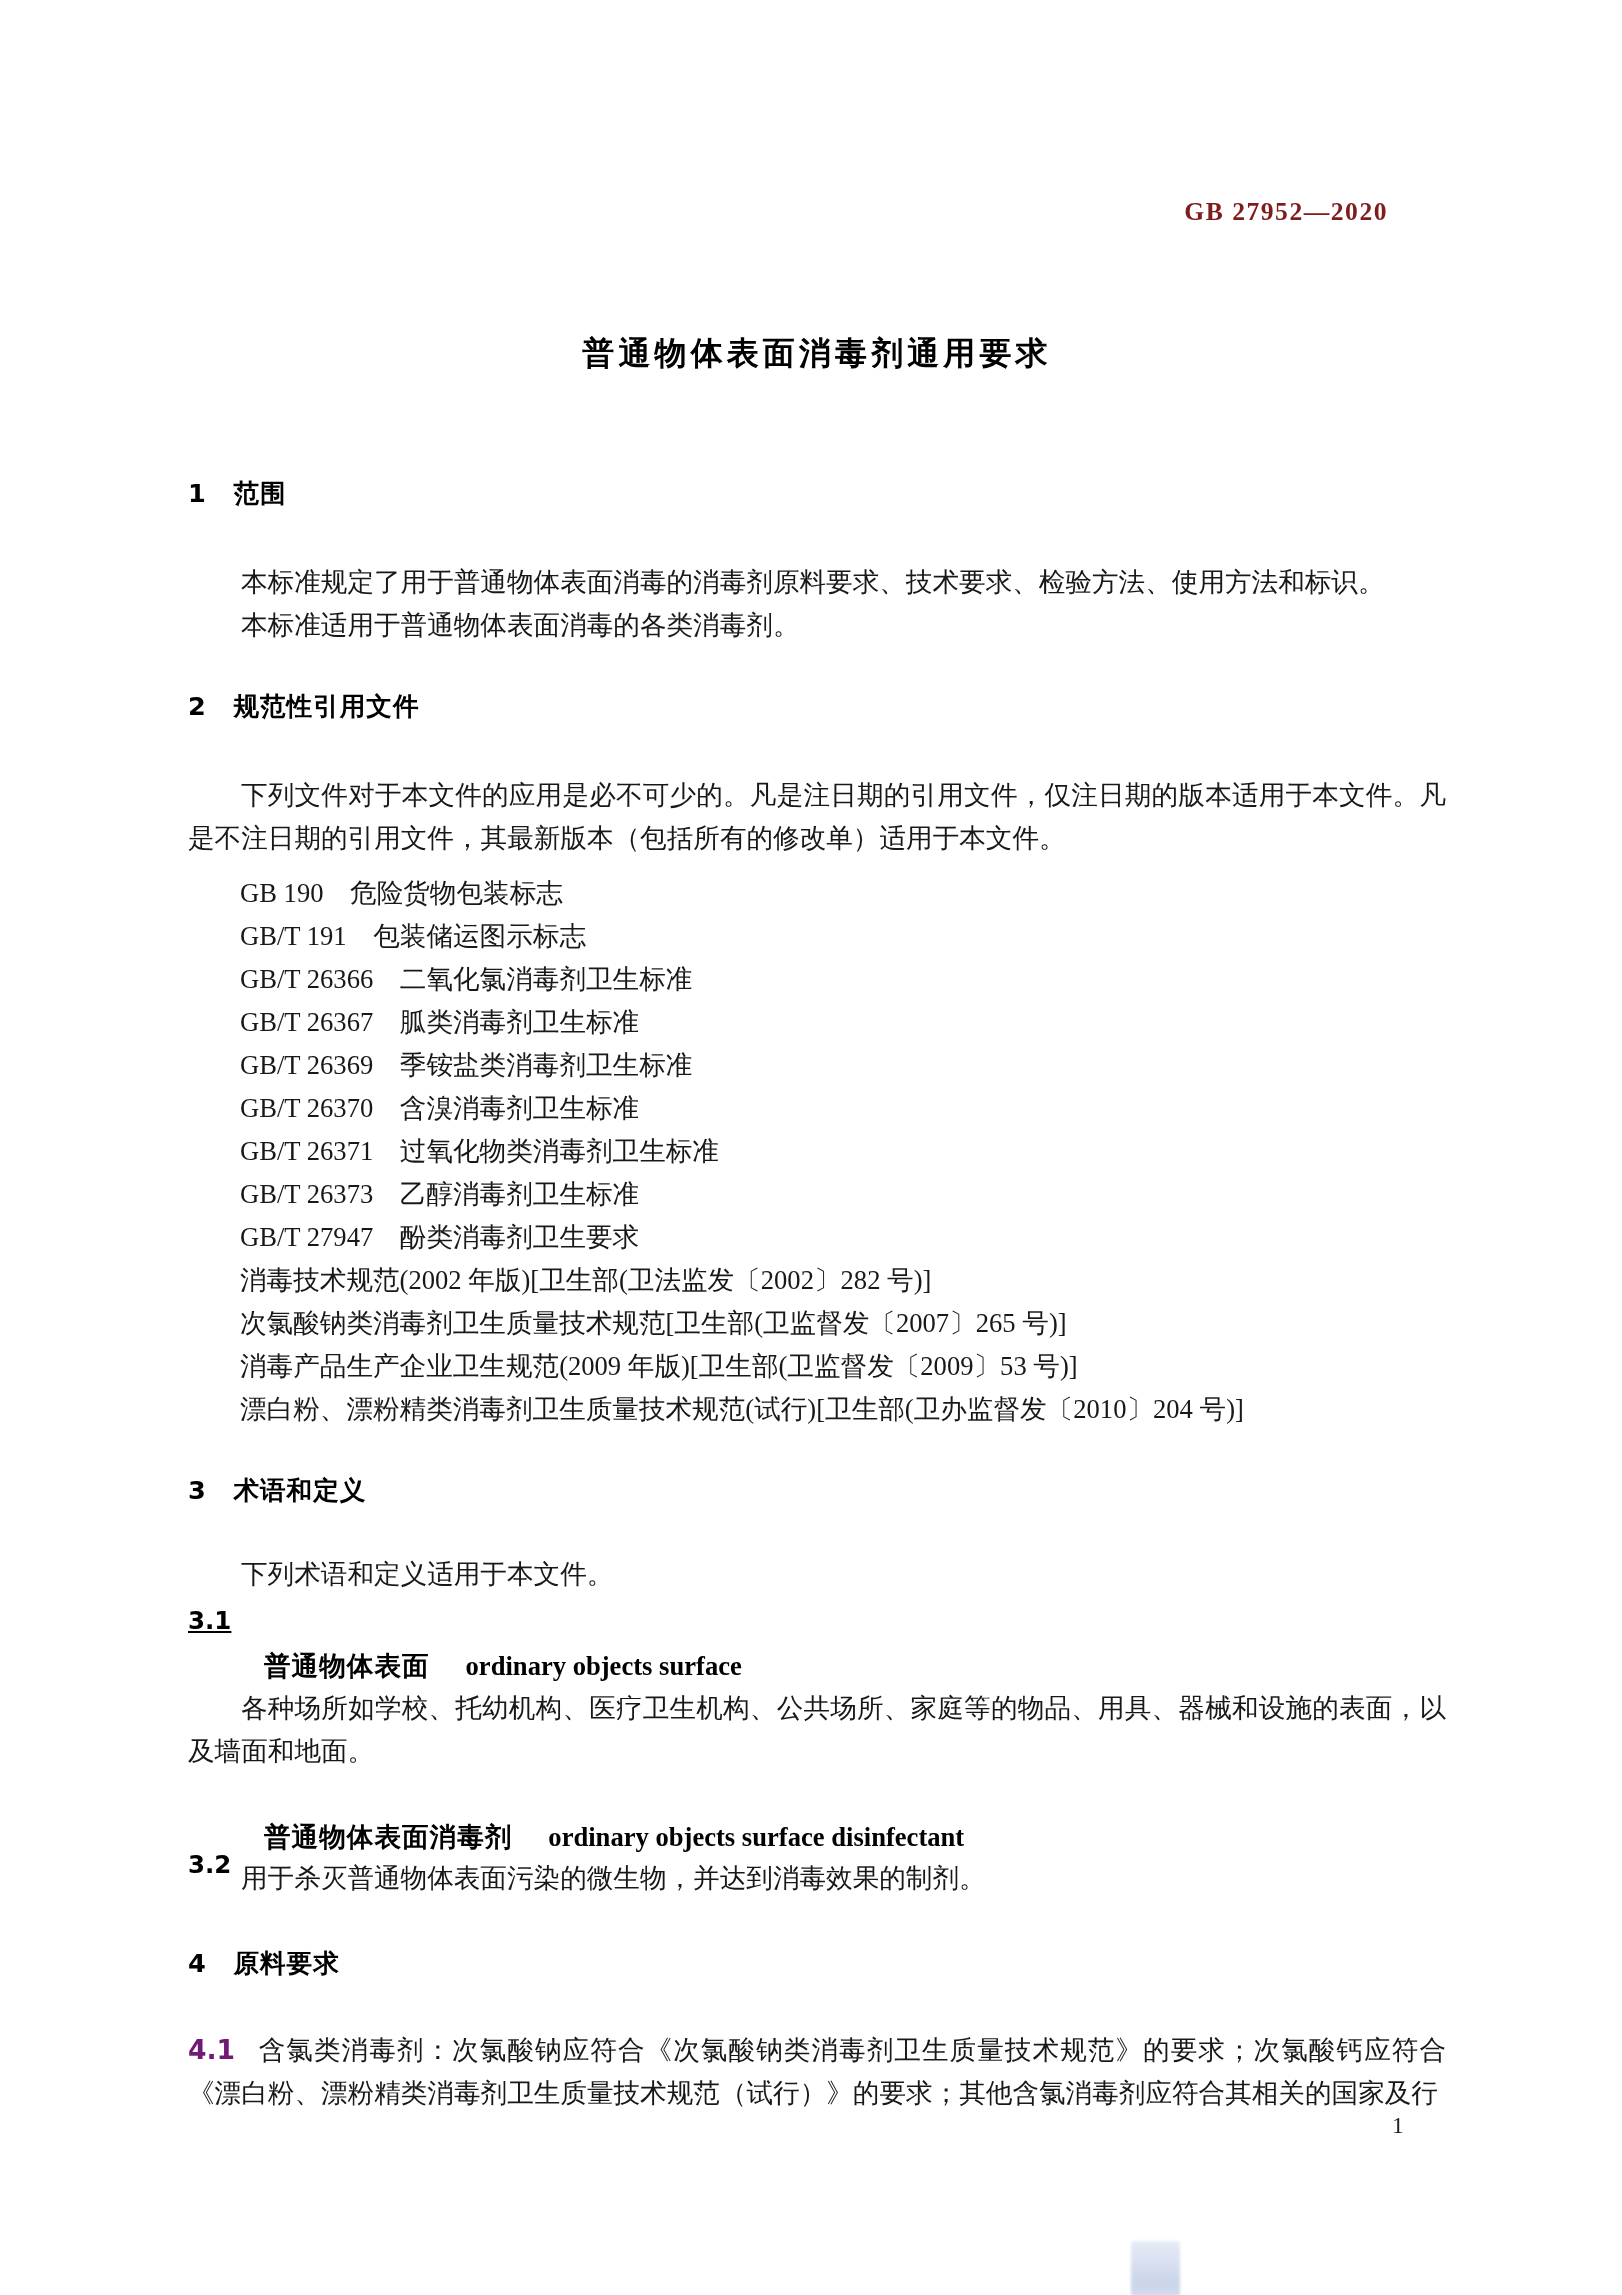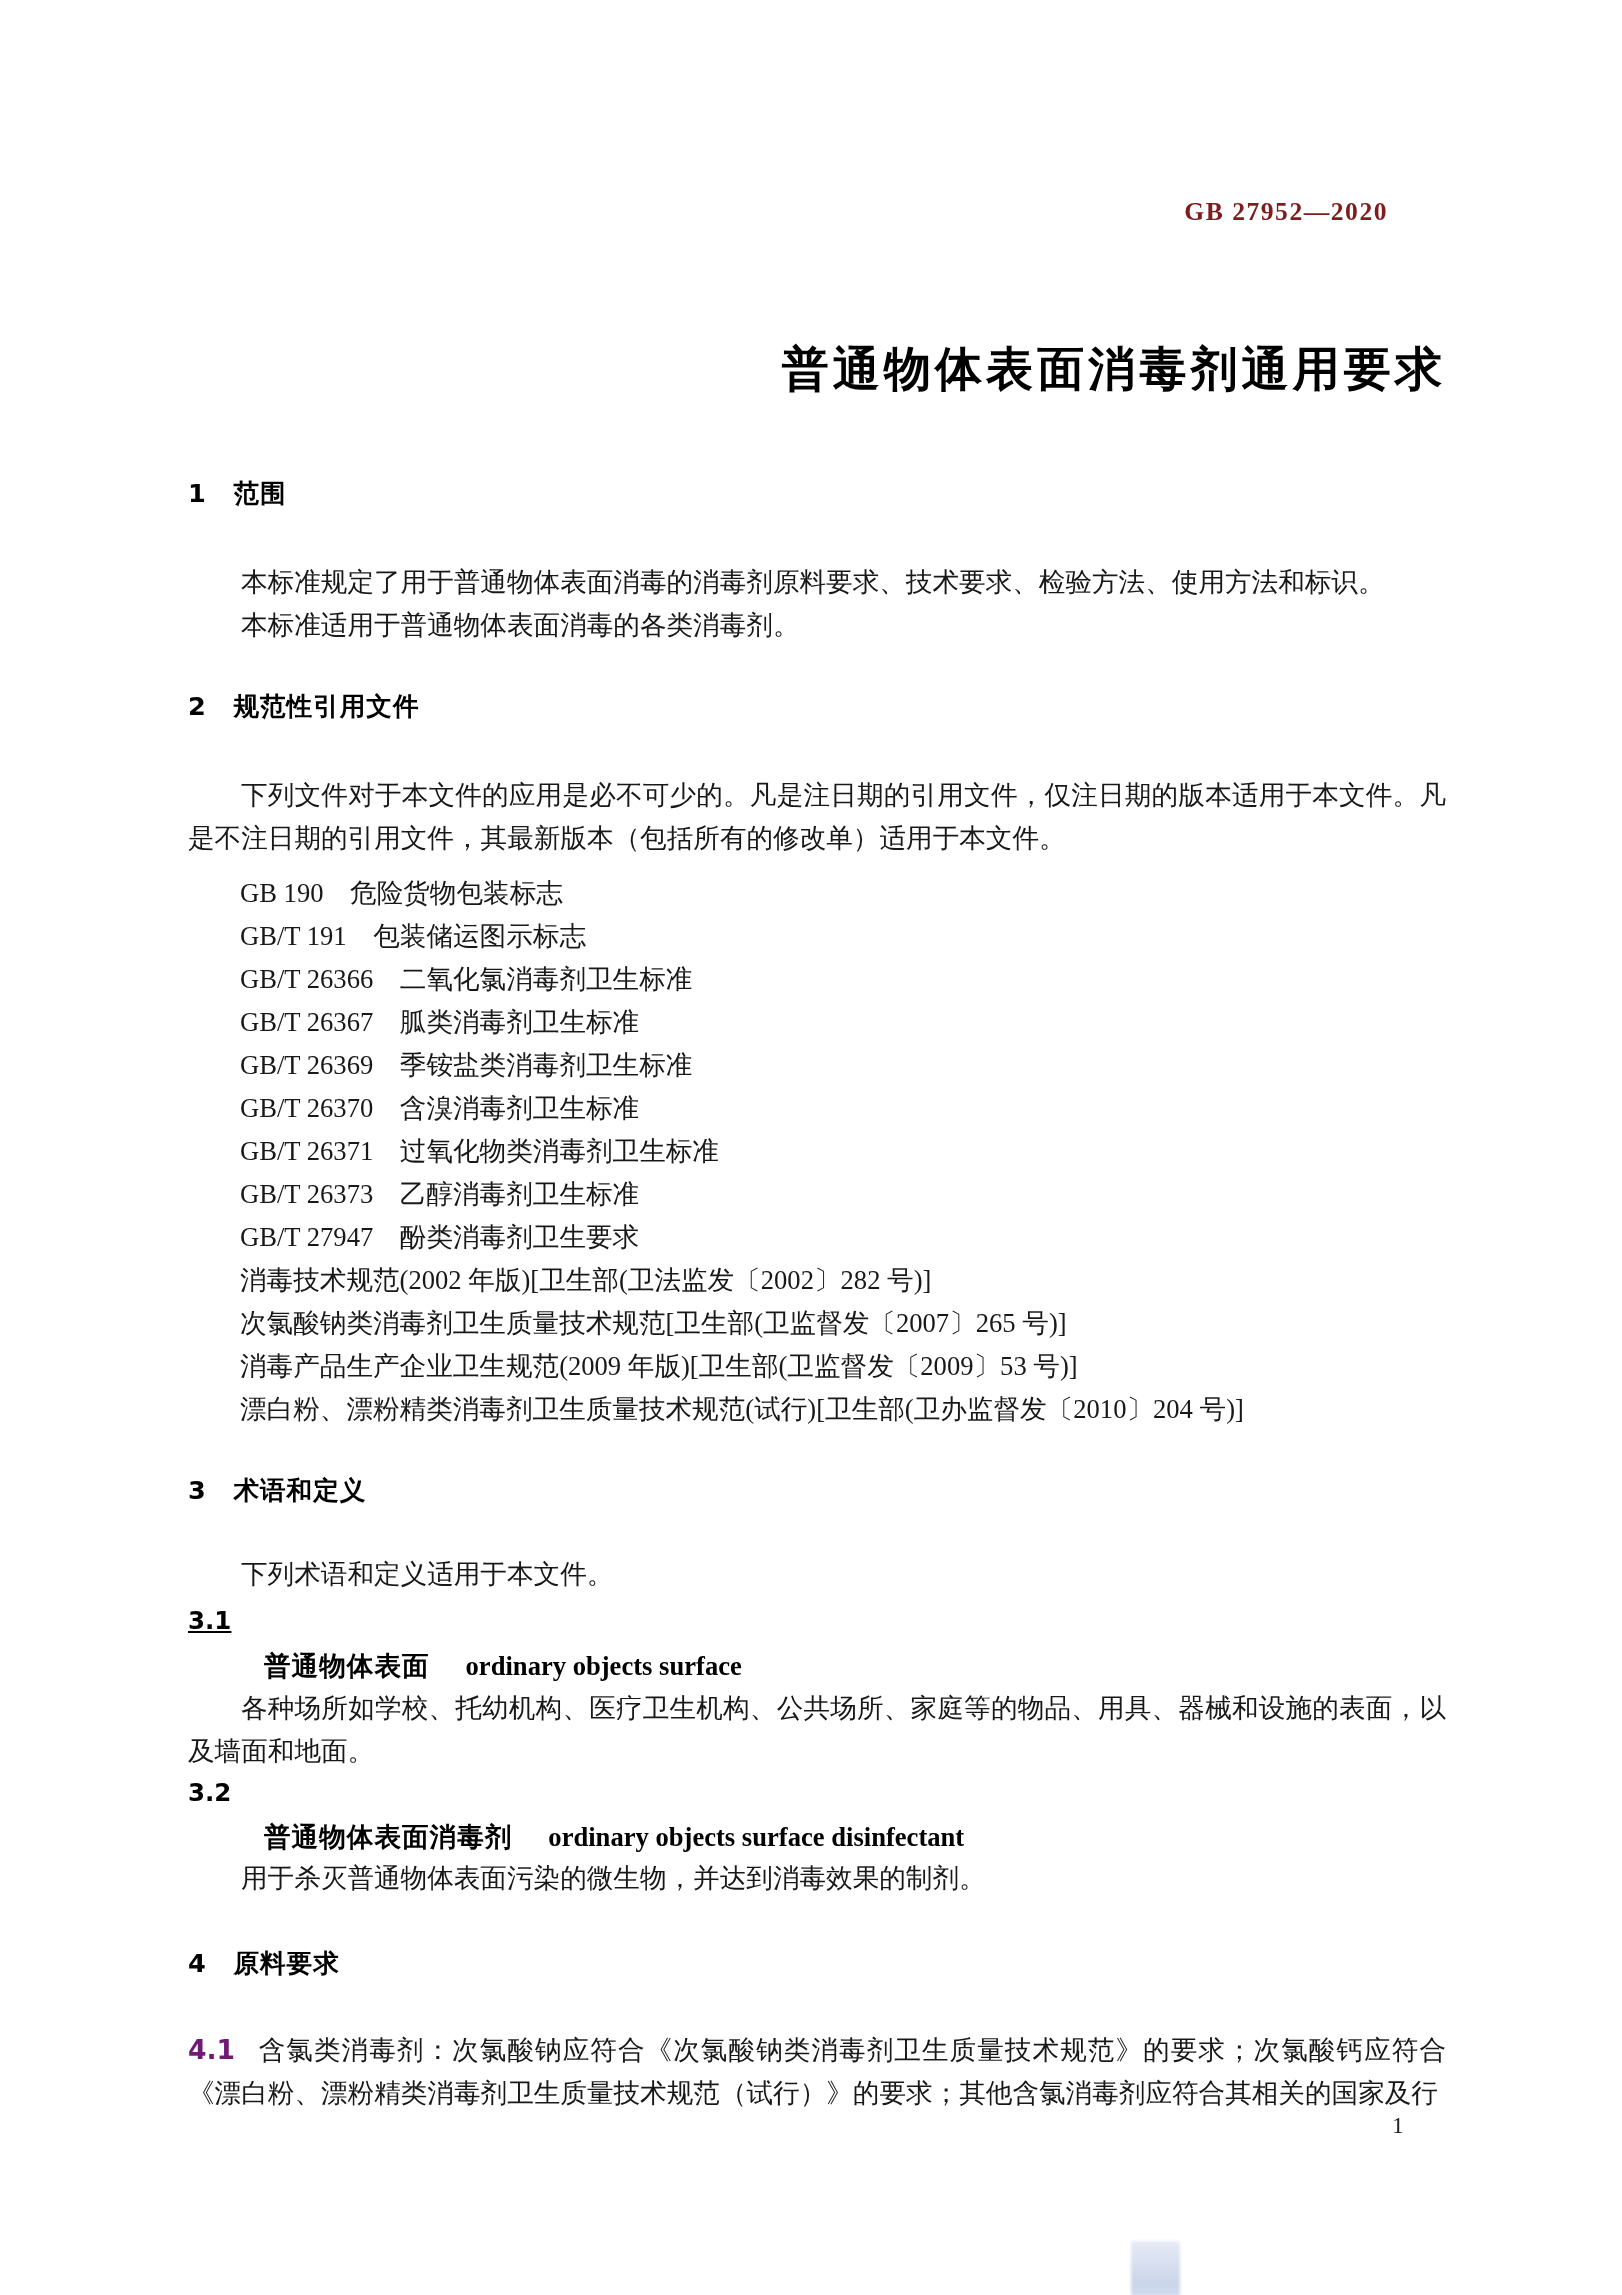--- a/index.html
+++ b/index.html
@@ -20,28 +20,27 @@
     font-size: 25.6px;
     line-height: 31px;
     font-weight: bold;
     letter-spacing: 1.5px;
     color: #7f1d1d;
   }
   .doc-title {
     top: 330px;
     left: 188px;
     width: 1258px;
-    text-align: right;
-    font-family: "DejaVu Sans", "Liberation Sans", sans-serif;
-    font-weight: bold;
-    font-size: 47px;
+    text-align: center;
+    font-family: "DejaVu Sans", "Liberation Sans", sans-serif;
+    font-weight: bold;
+    font-size: 32px;
     line-height: 46px;
     letter-spacing: 4.1px;
     color: #000;
-    margin-top: 16px;
   }
   .sec-heading {
     left: 188px;
     font-family: "DejaVu Sans", "Liberation Sans", sans-serif;
     font-weight: bold;
     font-size: 25.6px;
     line-height: 31px;
     letter-spacing: 1px;
     color: #000;
   }
@@ -76,21 +75,21 @@
 
   .term-num {
     left: 188px;
     font-family: "DejaVu Sans", "Liberation Sans", sans-serif;
     font-weight: bold;
     font-size: 24.5px;
     line-height: 31px;
     color: #000;
   }
   .tn1 { top: 1605px; text-decoration: underline; }
-  .tn2 { top: 1777px; }
+  .tn2 { top: 1849px; }
 
   .term-line {
     left: 240px;
     font-size: 26.6px;
     line-height: 31px;
     white-space: nowrap;
     margin-left: 24px;
   }
   .tl1 { top: 1650px; }
   .tl2 { top: 1821px; }

